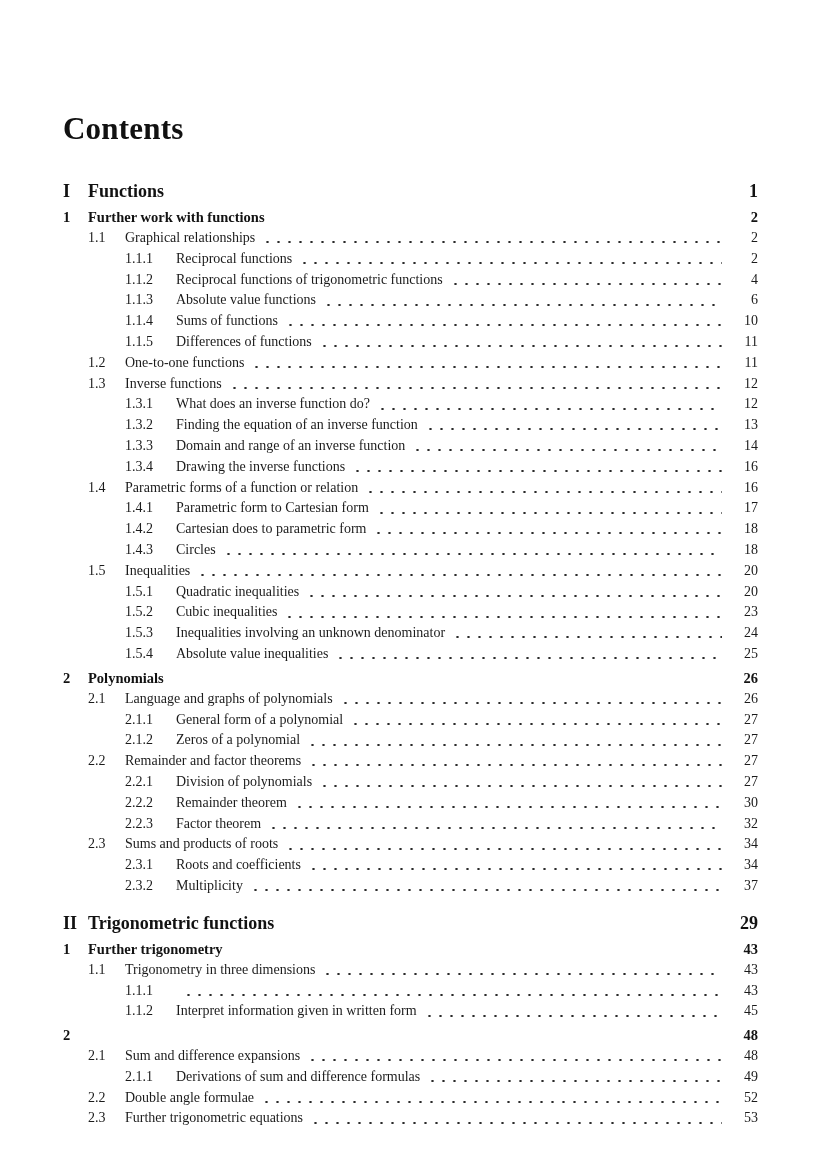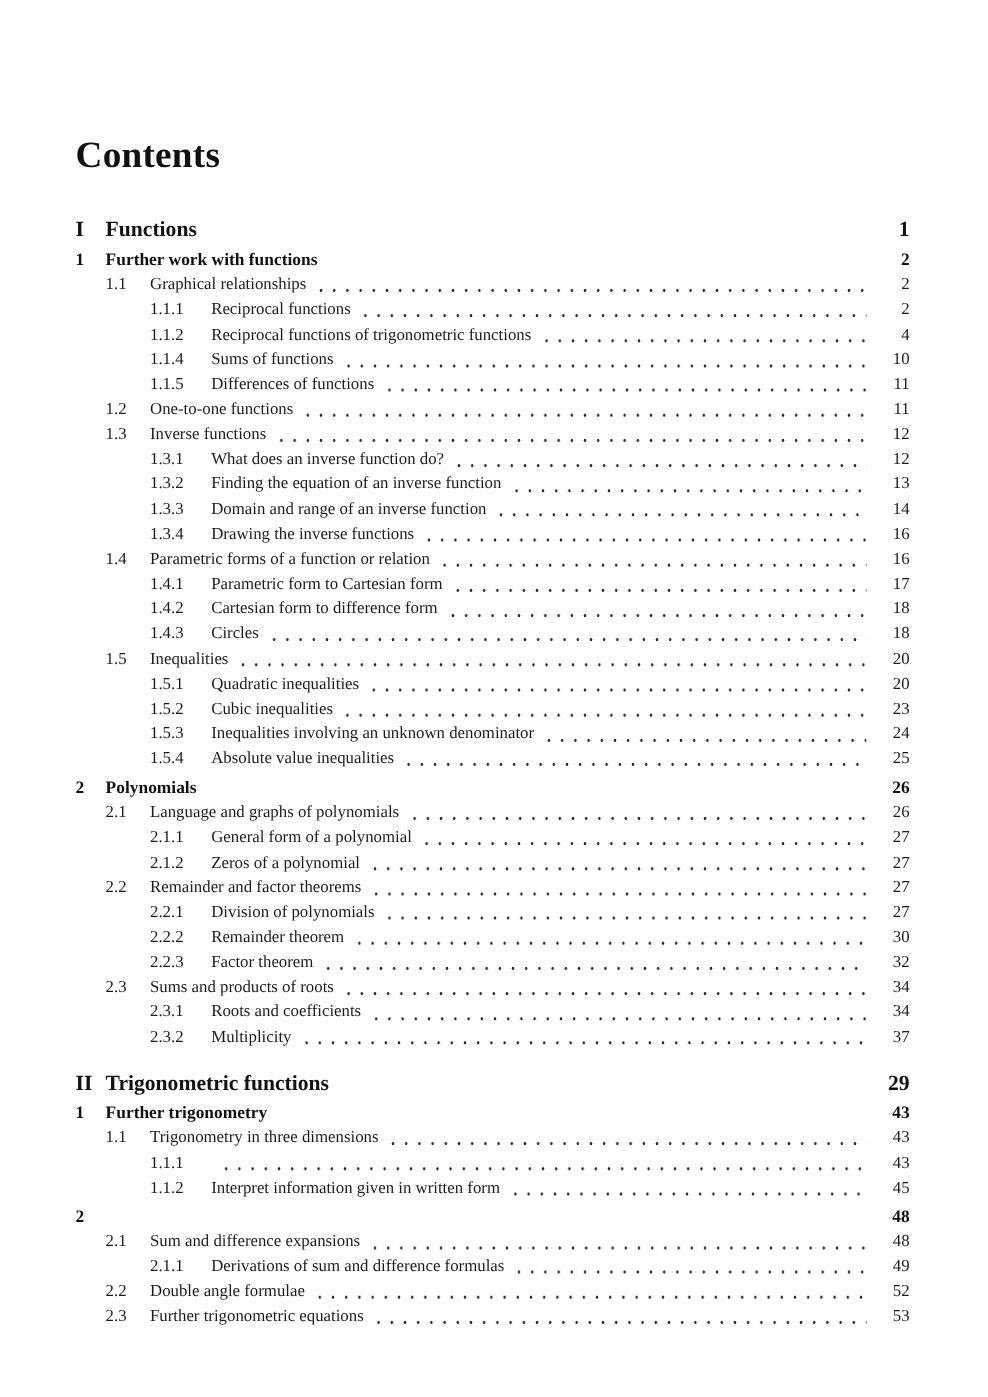--- a/index.html
+++ b/index.html
@@ -132,20 +132,26 @@
     <span class="dots"></span>
     <span class="pg">2</span>
   </div>
         <div class="row subsection">
     <span class="num">1.1.2</span>
     <span class="label">Reciprocal functions of trigonometric functions</span>
     <span class="dots"></span>
     <span class="pg">4</span>
   </div>
         <div class="row subsection">
+    <span class="num">1.1.3</span>
+    <span class="label">Absolute value functions</span>
+    <span class="dots"></span>
+    <span class="pg">6</span>
+  </div>
+        <div class="row subsection">
     <span class="num">1.1.4</span>
     <span class="label">Sums of functions</span>
     <span class="dots"></span>
     <span class="pg">10</span>
   </div>
         <div class="row subsection">
     <span class="num">1.1.5</span>
     <span class="label">Differences of functions</span>
     <span class="dots"></span>
     <span class="pg">11</span>
@@ -193,21 +199,21 @@
     <span class="pg">16</span>
   </div>
         <div class="row subsection">
     <span class="num">1.4.1</span>
     <span class="label">Parametric form to Cartesian form</span>
     <span class="dots"></span>
     <span class="pg">17</span>
   </div>
         <div class="row subsection">
     <span class="num">1.4.2</span>
-    <span class="label">Cartesian form to difference form</span>
+    <span class="label">Cartesian does to parametric form</span>
     <span class="dots"></span>
     <span class="pg">18</span>
   </div>
         <div class="row subsection">
     <span class="num">1.4.3</span>
     <span class="label">Circles</span>
     <span class="dots"></span>
     <span class="pg">18</span>
   </div>
         <div class="row section">

